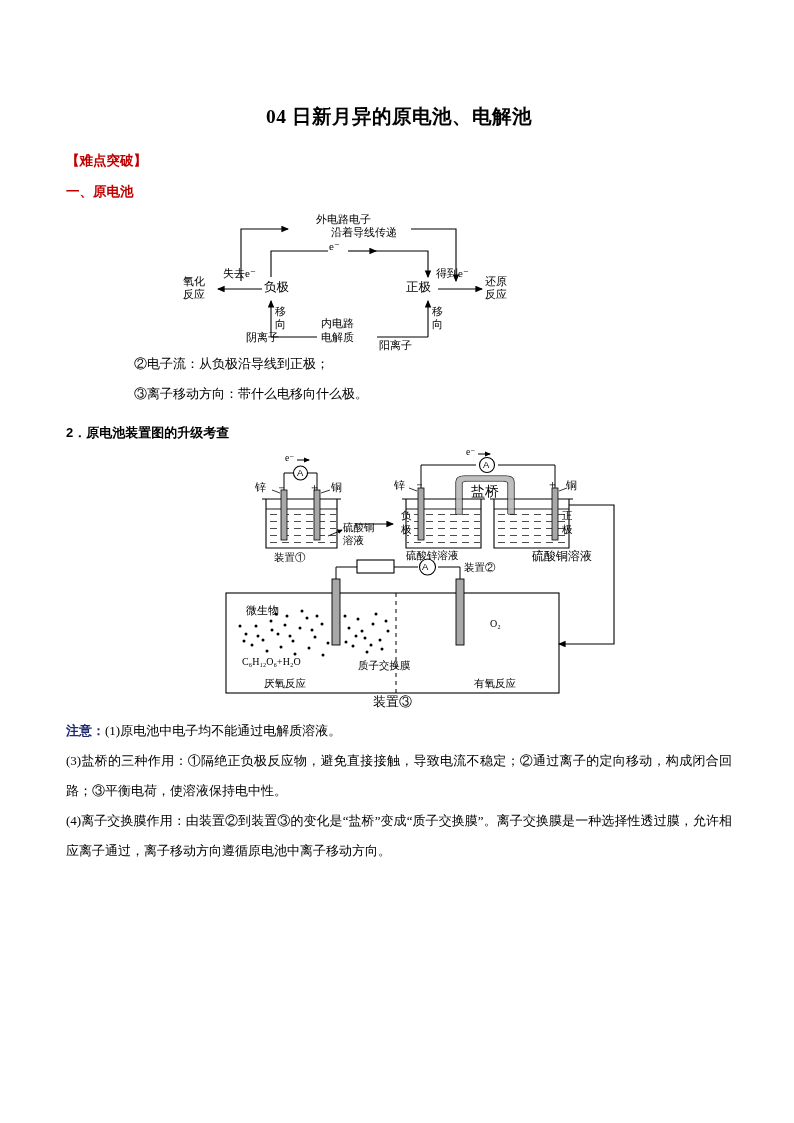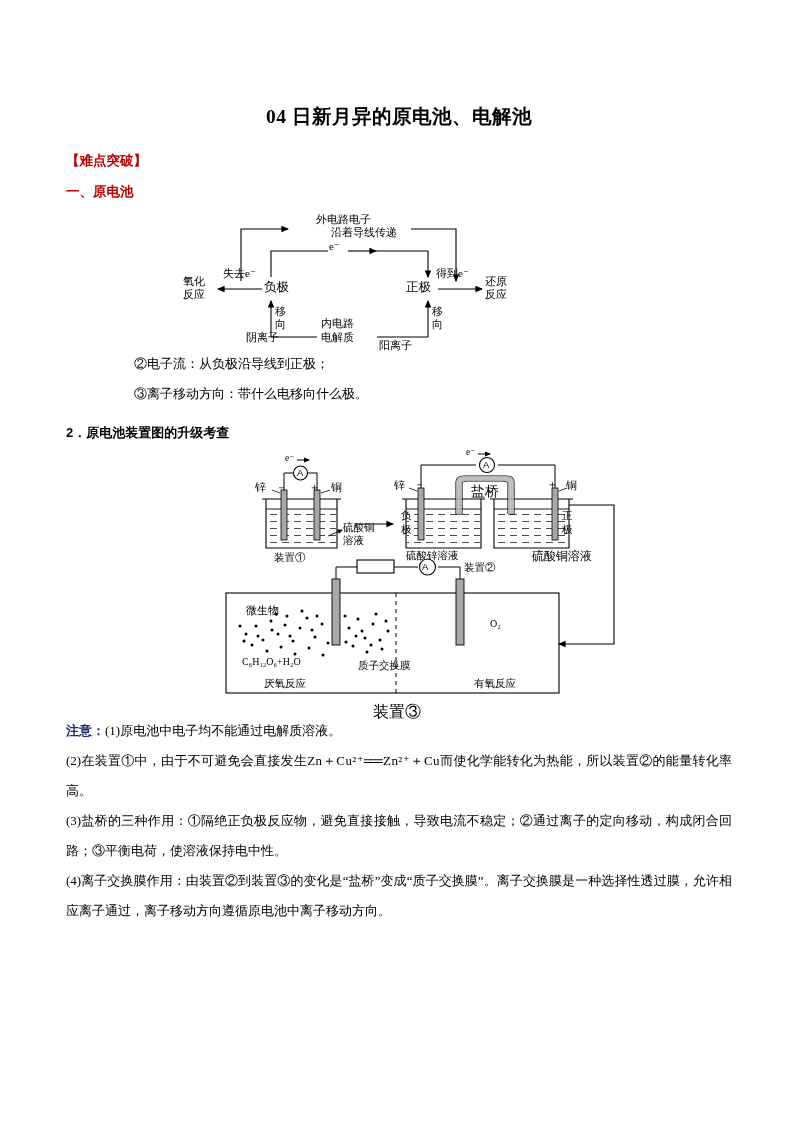--- a/index.html
+++ b/index.html
@@ -349,29 +349,26 @@
       <div class="fig-label" style="left:436px; top:102px; font-size:12px;margin-left:30px;">硫酸铜溶液</div>
       <div class="fig-label" style="left:398px; top:114px; font-size:10.5px;">装置②</div>
 
       <div class="fig-label" style="left:356px; top:113px; font-size:9.5px; font-family:'Liberation Sans',sans-serif;">A</div>
       <div class="fig-label" style="left:180px; top:156px; font-size:11px;">微生物</div>
       <div class="fig-label" style="left:176px; top:208px; font-size:10px;">C₆H₁₂O₆+H₂O</div>
       <div class="fig-label" style="left:292px; top:212px; font-size:10.5px;">质子交换膜</div>
       <div class="fig-label" style="left:198px; top:230px; font-size:10.5px;">厌氧反应</div>
       <div class="fig-label" style="left:408px; top:230px; font-size:10.5px;">有氧反应</div>
       <div class="fig-label" style="left:424px; top:170px; font-size:10px;">O₂</div>
-      <div class="fig-label" style="left:307px; top:248px; font-size:16px;margin-top:10px;">装置③</div>
+      <div class="fig-label" style="left:307px; top:248px; font-size:13px;">装置③</div>
     </div>
 
     <div class="para">
       <span class="note-label">注意：</span><span>(1)原电池中电子均不能通过电解质溶液。</span>
     </div>
 
-    <div class="para">
-      <span>(2)在装置①中，由于不可避免会直接发生</span><span class="eqn">Zn＋Cu²⁺══Zn²⁺＋Cu</span><span>而使化学能转化为热能，所以装置②的能量转化率高。</span>
-    </div>
 
     <div class="para">(3)盐桥的三种作用：①隔绝正负极反应物，避免直接接触，导致电流不稳定；②通过离子的定向移动，构成闭合回路；③平衡电荷，使溶液保持电中性。</div>
 
     <div class="para">(4)离子交换膜作用：由装置②到装置③的变化是“盐桥”变成“质子交换膜”。离子交换膜是一种选择性透过膜，允许相应离子通过，离子移动方向遵循原电池中离子移动方向。</div>
 
   </div>
 </div>
 
 </body></html>

